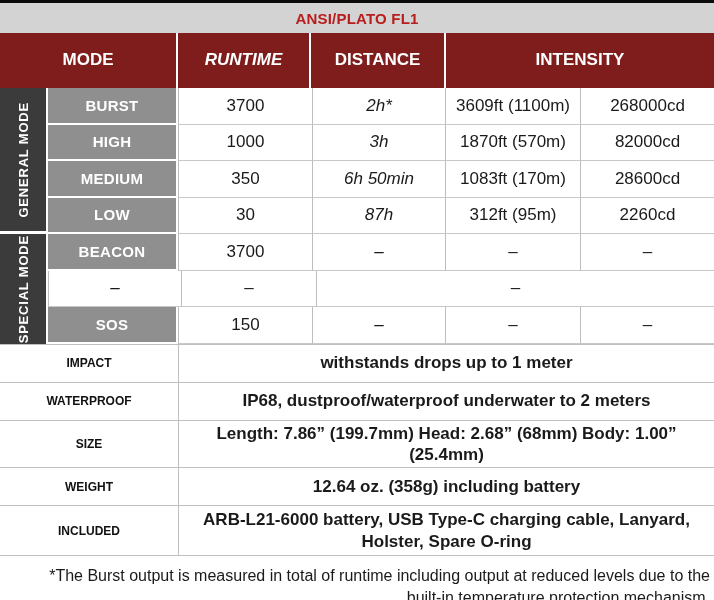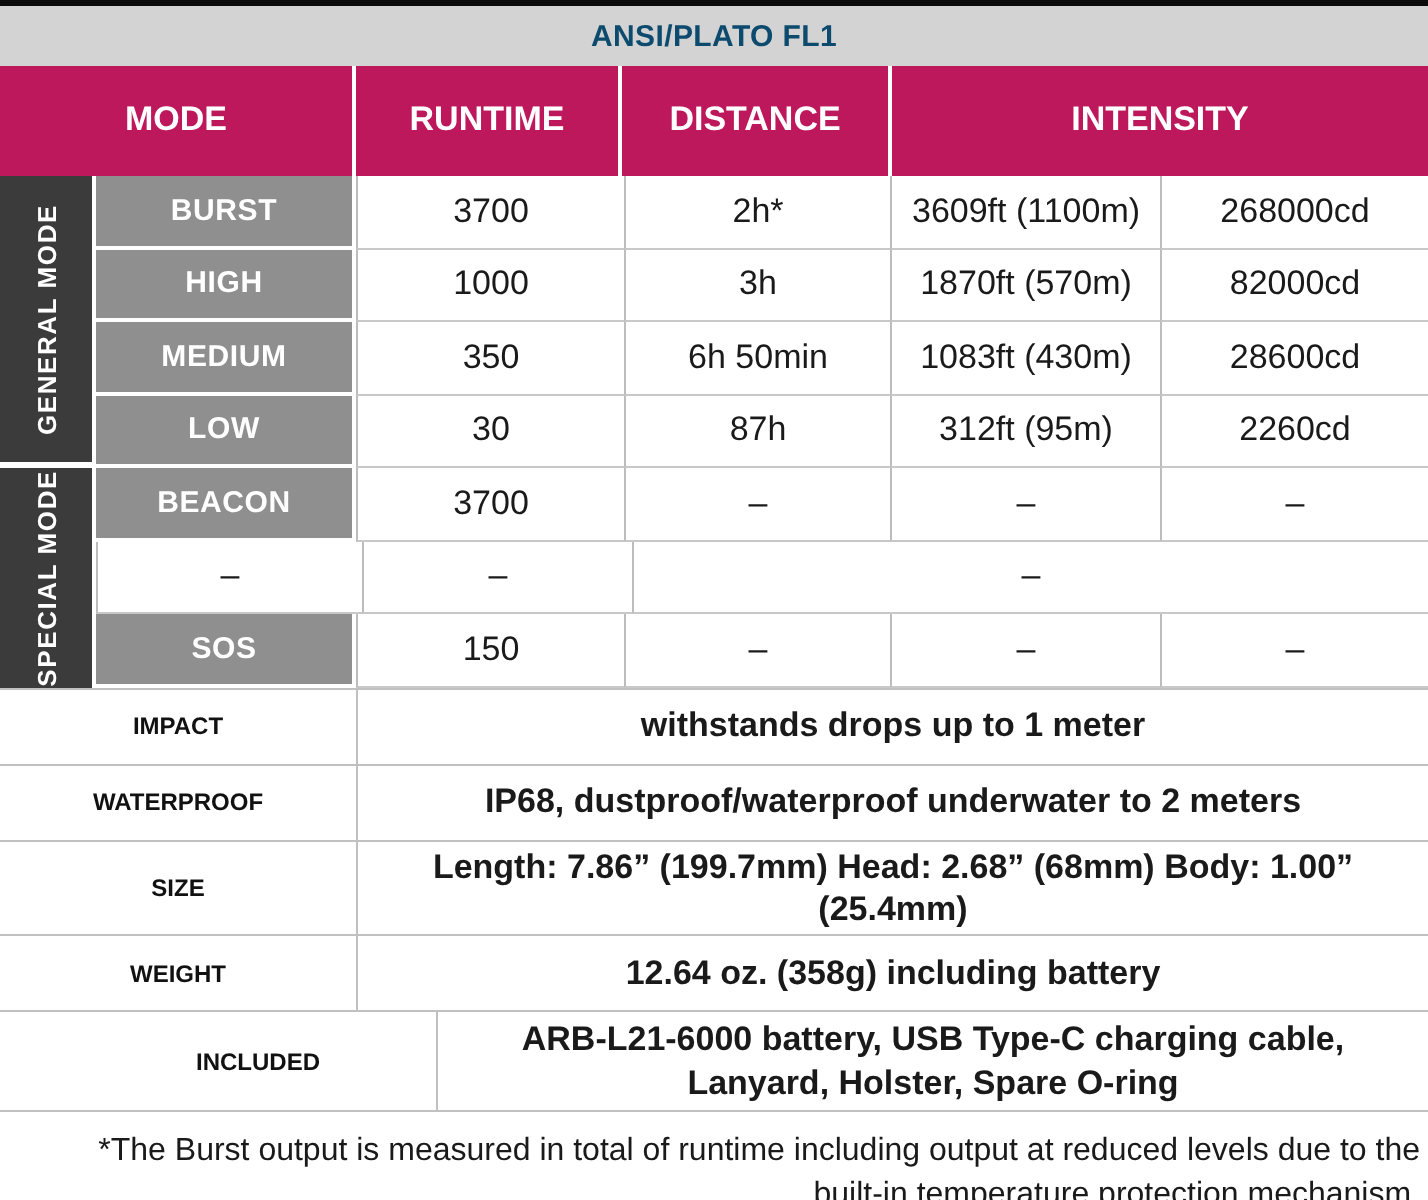--- a/index.html
+++ b/index.html
@@ -17,34 +17,34 @@
   .title-bar {
     height: 33px;
     border-top: 3px solid #0b0b0b;
     background: #d3d3d3;
     display: flex;
     align-items: center;
     justify-content: center;
     font-weight: bold;
     font-size: 15px;
     letter-spacing: 0.2px;
-    color: #0c4a6e;
+    color: #b91c1c;
   }
 
   
   .c-mode  { width: 178px; }
   .c1      { width: 134px; text-align: right; }
-  .c2      { width: 133px; }
+  .c2      { width: 133px; font-style: italic; }
   .c3      { width: 135px; }
   .c4      { flex: 1; }
 
   
   .head-row { display: flex; height: 55px; background: #ffffff; }
   .hcell {
-    background: #be185d;
+    background: #7f1d1d;
     color: #ffffff;
     font-weight: bold;
     font-size: 17px;
     line-height: 1.1;
     display: flex;
     align-items: center;
     justify-content: center;
     text-align: center;
     border-right: 2px solid #ffffff;
     padding: 0 30px;
@@ -94,21 +94,21 @@
     display: flex;
     align-items: center;
     justify-content: center;
     color: #1a1a1a;
   }
   .group:last-of-type .mode-row:last-child .val { border-bottom: none; }
 
   
   .spec-section { border-top: 1px solid #c0c0c0; }
   .spec-row { display: flex; min-height: 38px; border-bottom: 1px solid #c0c0c0; }
-  .spec-row.tall { min-height: 50px; padding-left: 40px; }
+  .spec-row.tall { min-height: 50px; }
   .spec-label {
     width: 178px;
     font-weight: bold;
     font-size: 12px;
     display: flex;
     align-items: center;
     justify-content: center;
     color: #111111;
   }
   .spec-value {
@@ -166,21 +166,21 @@
         <div class="mode-label">HIGH</div>
         <div class="val c1">1000</div>
         <div class="val c2">3h</div>
         <div class="val c3">1870ft (570m)</div>
         <div class="val c4">82000cd</div>
       </div>
       <div class="mode-row">
         <div class="mode-label">MEDIUM</div>
         <div class="val c1">350</div>
         <div class="val c2">6h 50min</div>
-        <div class="val c3">1083ft (430m)</div>
+        <div class="val c3">1083ft (170m)</div>
         <div class="val c4">28600cd</div>
       </div>
       <div class="mode-row">
         <div class="mode-label">LOW</div>
         <div class="val c1">30</div>
         <div class="val c2">87h</div>
         <div class="val c3">312ft (95m)</div>
         <div class="val c4">2260cd</div>
       </div>
     </div>

